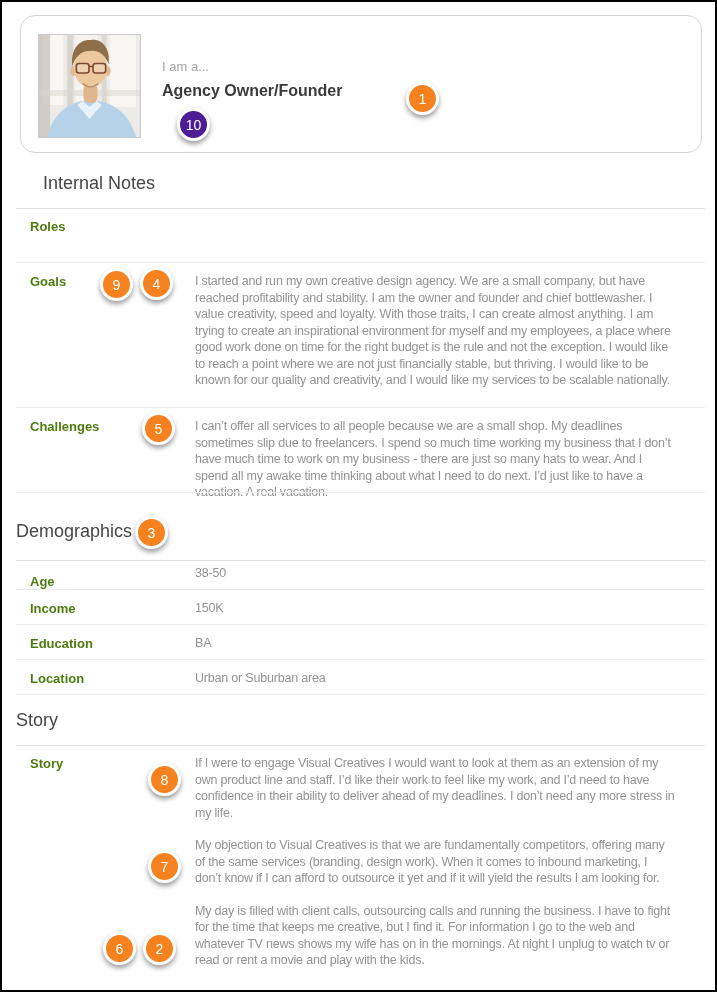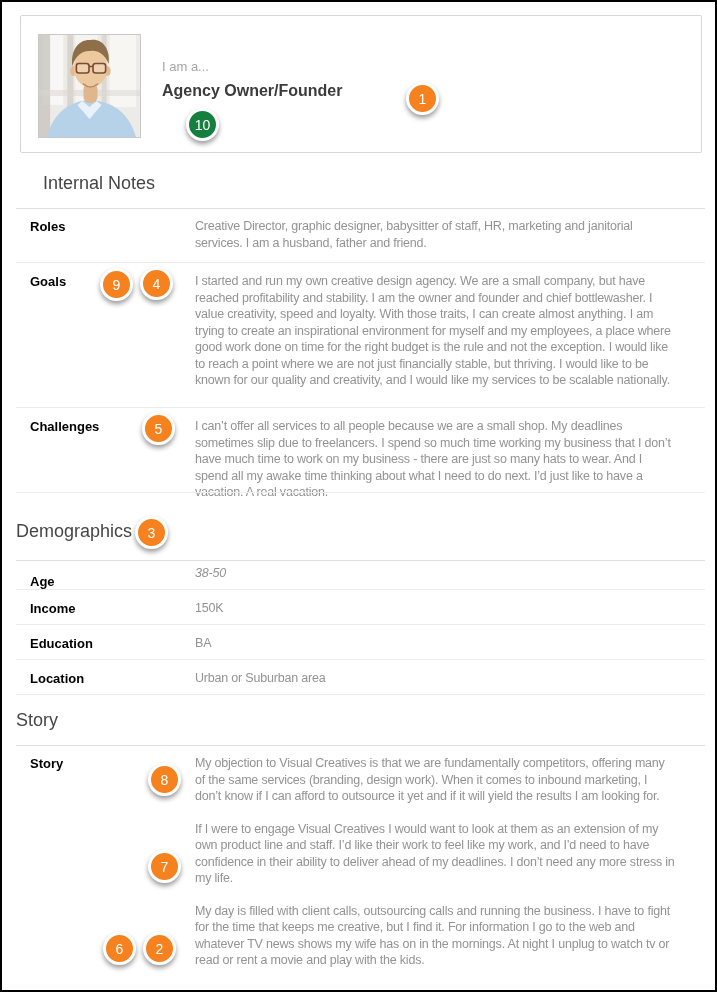--- a/index.html
+++ b/index.html
@@ -4,38 +4,38 @@
 <style>
   html,body { margin:0; padding:0; background:#888; }
   .page {
     position:relative; width:717px; height:992px; box-sizing:border-box;
     background:#ffffff; border:2px solid #000000; overflow:hidden;
     font-family:"Liberation Sans", sans-serif; margin:0 auto;
   }
   
   .header-card {
     position:absolute; left:18px; top:13px; width:680px; height:136px;
-    border:1px solid #d6d6d6; border-radius:2px; background:#fff;
+    border:1px solid #d6d6d6; border-radius:15px; background:#fff;
   }
   .photo {
     position:absolute; left:17px; top:18px; width:103px; height:104px;
     border:1px solid #c9c9c9; box-sizing:border-box; background:#eceae7; overflow:hidden;
   }
   .photo svg { display:block; width:100%; height:100%; }
   .iama { position:absolute; left:141px; top:43px; font-size:13px; color:#a5a5a5; }
   .persona-title { position:absolute; left:141px; top:66px; font-size:16px; font-weight:bold; color:#3b3b3b; }
 
   
   .section-title { position:absolute; left:14px; font-size:18px; font-weight:400; color:#464646; }
   
   .hline { position:absolute; left:14px; width:689px; height:0; border-top:1px solid #ececec; }
   .hline.dark { border-top-color:#e0e0e0; }
 
   
-  .row-label { position:absolute; left:28px; font-size:13px; font-weight:bold; color:#000000; }
+  .row-label { position:absolute; left:28px; font-size:13px; font-weight:bold; color:#4d7c0f; }
   .row-value {
     position:absolute; left:193px; width:480px; font-size:12.5px; line-height:16.5px;
     color:#939393; letter-spacing:-0.2px;
   }
   .row-value p { margin:0 0 16px 0; }
   .row-value p:last-child { margin-bottom:16px; }
 
   
   .badge {
     position:absolute; width:27px; height:27px; border-radius:50%;
@@ -75,62 +75,61 @@
       </svg>
     </div>
     <div class="iama">I am a...</div>
     <div class="persona-title">Agency Owner/Founder</div>
   </div>
 
   <div class="section-title" style="top:171px;margin-left:27px;">Internal Notes</div>
   <div class="hline dark" style="top:206px;"></div>
 
   <div class="row-label" style="top:217px;">Roles</div>
-  <div class="row-value" style="top:216px;">Creative Director, graphic designer, babysitter of staff, HR, marketing and janitorial services. I am a husband, father and friend.</div>
   <div class="hline" style="top:260px;"></div>
 
   <div class="row-label" style="top:272px;">Goals</div>
   <div class="row-value" style="top:271px;">I started and run my own creative design agency. We are a small company, but have reached profitability and stability. I am the owner and founder and chief bottlewasher. I value creativity, speed and loyalty. With those traits, I can create almost anything. I am trying to create an inspirational environment for myself and my employees, a place where good work done on time for the right budget is the rule and not the exception. I would like to reach a point where we are not just financially stable, but thriving. I would like to be known for our quality and creativity, and I would like my services to be scalable nationally.</div>
   <div class="hline" style="top:405px;"></div>
 
   <div class="row-label" style="top:417px;">Challenges</div>
   <div class="row-value" style="top:416px;">I can’t offer all services to all people because we are a small shop. My deadlines sometimes slip due to freelancers. I spend so much time working my business that I don’t have much time to work on my business - there are just so many hats to wear. And I spend all my awake time thinking about what I need to do next. I’d just like to have a vacation. A real vacation.</div>
   <div class="hline" style="top:490px;"></div>
 
   <div class="section-title" style="top:519px;">Demographics</div>
   <div class="hline dark" style="top:558px;"></div>
 
   <div class="row-label" style="top:564px;margin-top:8px;">Age</div>
-  <div class="row-value" style="top:563px;font-style:italic;">38-50</div>
+  <div class="row-value" style="top:563px;">38-50</div>
   <div class="hline" style="top:587px;"></div>
 
   <div class="row-label" style="top:599px;">Income</div>
   <div class="row-value" style="top:598px;">150K</div>
   <div class="hline" style="top:622px;"></div>
 
   <div class="row-label" style="top:634px;">Education</div>
   <div class="row-value" style="top:633px;">BA</div>
   <div class="hline" style="top:657px;"></div>
 
   <div class="row-label" style="top:669px;">Location</div>
   <div class="row-value" style="top:668px;">Urban or Suburban area</div>
   <div class="hline" style="top:692px;"></div>
 
   <div class="section-title" style="top:708px;">Story</div>
   <div class="hline dark" style="top:743px;"></div>
 
   <div class="row-label" style="top:754px;">Story</div>
   <div class="row-value" style="top:753px;">
+    <p>If I were to engage Visual Creatives I would want to look at them as an extension of my own product line and staff. I’d like their work to feel like my work, and I’d need to have confidence in their ability to deliver ahead of my deadlines. I don’t need any more stress in my life.</p>
     <p>My objection to Visual Creatives is that we are fundamentally competitors, offering many of the same services (branding, design work). When it comes to inbound marketing, I don’t know if I can afford to outsource it yet and if it will yield the results I am looking for.</p>
-    <p>If I were to engage Visual Creatives I would want to look at them as an extension of my own product line and staff. I’d like their work to feel like my work, and I’d need to have confidence in their ability to deliver ahead of my deadlines. I don’t need any more stress in my life.</p>
     <p>My day is filled with client calls, outsourcing calls and running the business. I have to fight for the time that keeps me creative, but I find it. For information I go to the web and whatever TV news shows my wife has on in the mornings. At night I unplug to watch tv or read or rent a movie and play with the kids.</p>
   </div>
 
   <div class="badge" style="left: 404px; top: 80px; background: rgb(245, 130, 31);">1</div>
-  <div class="badge" style="left: 184px; top: 106px; background: #15803d;">10</div>
+  <div class="badge" style="left: 175px; top: 106px; background: #4c1d95;">10</div>
   <div class="badge" style="left: 98px; top: 266px; background: rgb(245, 130, 31);">9</div>
   <div class="badge" style="left: 138px; top: 265px; background: rgb(245, 130, 31);">4</div>
   <div class="badge" style="left: 140px; top: 410px; background: rgb(245, 130, 31);">5</div>
   <div class="badge" style="left: 133px; top: 514px; background: rgb(245, 130, 31);">3</div>
   <div class="badge" style="left: 146px; top: 761px; background: rgb(245, 130, 31);">8</div>
   <div class="badge" style="left: 146px; top: 848px; background: rgb(245, 130, 31);">7</div>
   <div class="badge" style="left: 101px; top: 930px; background: rgb(245, 130, 31);">6</div>
   <div class="badge" style="left: 141px; top: 930px; background: rgb(245, 130, 31);">2</div>
 
 </div>

